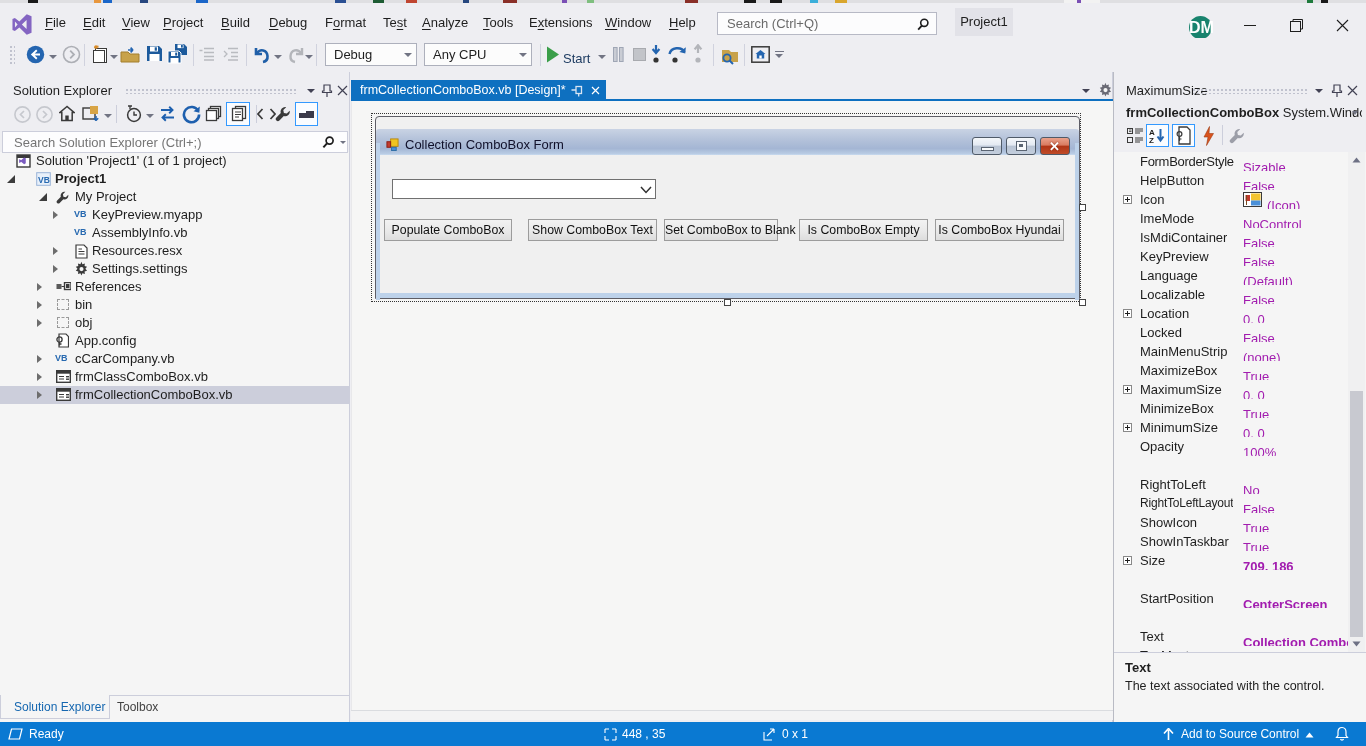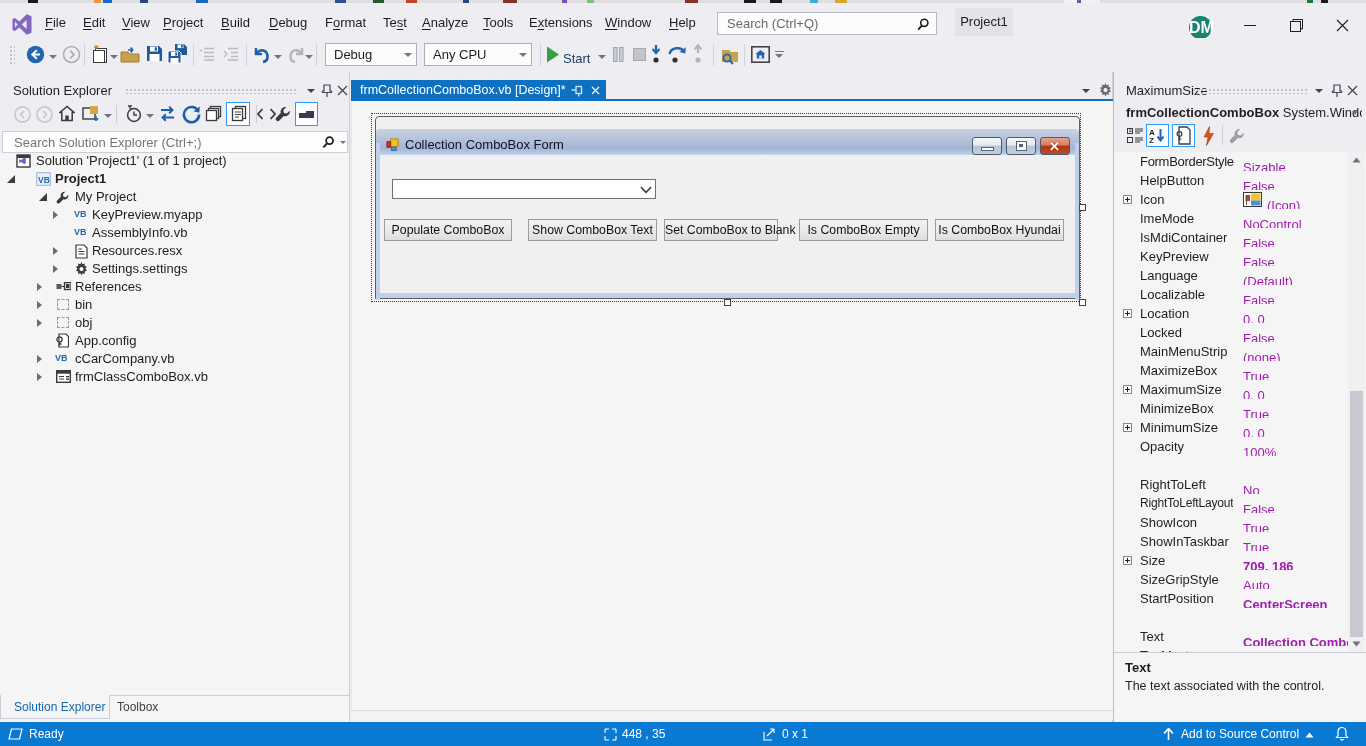--- a/index.html
+++ b/index.html
@@ -386,20 +386,31 @@
  <div class="exp" style="left:37px"></div>
  <svg class="abs" style="left:56px;top:2px" width="15" height="13" viewBox="0 0 15 13">
           <rect x="0.7" y="0.7" width="13.6" height="11.6" fill="#fff" stroke="#3A3A3A" stroke-width="1.4"></rect>
           <rect x="0.7" y="0.7" width="13.6" height="3" fill="#3A3A3A"></rect>
           <path d="M3 6.5 L8 6.5 M3 9 L8 9" stroke="#3A3A3A"></path>
           <rect x="10" y="6" width="3" height="1.4" fill="#3A3A3A"></rect>
           <rect x="10" y="8.5" width="3" height="1.4" fill="#3A3A3A"></rect>
         </svg>
  <span class="lbl" style="left:75px">frmClassComboBox.vb</span>
 </div>
+<div class="trow" style="top:234px;background:#CCCEDB">
+ <div class="exp" style="left:37px"></div>
+ <svg class="abs" style="left:56px;top:2px" width="15" height="13" viewBox="0 0 15 13">
+          <rect x="0.7" y="0.7" width="13.6" height="11.6" fill="#fff" stroke="#3A3A3A" stroke-width="1.4"></rect>
+          <rect x="0.7" y="0.7" width="13.6" height="3" fill="#3A3A3A"></rect>
+          <path d="M3 6.5 L8 6.5 M3 9 L8 9" stroke="#3A3A3A"></path>
+          <rect x="10" y="6" width="3" height="1.4" fill="#3A3A3A"></rect>
+          <rect x="10" y="8.5" width="3" height="1.4" fill="#3A3A3A"></rect>
+        </svg>
+ <span class="lbl" style="left:75px">frmCollectionComboBox.vb</span>
+</div>
 </div>
 
 <div class="abs" style="left:0;top:623px;width:349px;height:1px;background:#CCCEDB"></div>
 <div class="abs" style="left:0;top:623px;width:110px;height:24px;background:#F5F5F5;border:1px solid #CCCEDB;border-top:none"></div>
 <div class="abs" style="left:14px;top:628px;font-size:12px;color:#1567B0">Solution Explorer</div>
 <div class="abs" style="left:117px;top:628px;font-size:12px;color:#424242">Toolbox</div>
 </div>
 <div class="abs" id="centerpanel">
 <div class="abs" style="left:0;top:29px;width:762px;height:609px;background:#F6F6F5;border-left:1px solid #E8E8EA"></div>
 <div class="abs" style="left:0;top:638px;width:762px;height:1px;background:#DADCE0"></div>
@@ -593,24 +604,20 @@
       </div>
 <div class="prow" style="top:380px">
         <span class="pn">ShowInTaskbar</span>
         <span class="pv" style="">True</span>
       </div>
 <div class="prow" style="top:399px">
         <div class="pexp"></div>
         <span class="pn">Size</span>
         <span class="pv" style=" font-weight:bold;">709, 186</span>
       </div>
-<div class="prow" style="top:418px">
-        <span class="pn">SizeGripStyle</span>
-        <span class="pv" style="">Auto</span>
-      </div>
 <div class="prow" style="top:437px">
         <span class="pn">StartPosition</span>
         <span class="pv" style=" font-weight:bold;">CenterScreen</span>
       </div>
 <div class="prow" style="top:475px">
         <span class="pn">Text</span>
         <span class="pv" style=" font-weight:bold;">Collection Combol</span>
       </div>
 <div class="prow" style="top:494px">
         <span class="pn">TopMost</span>

